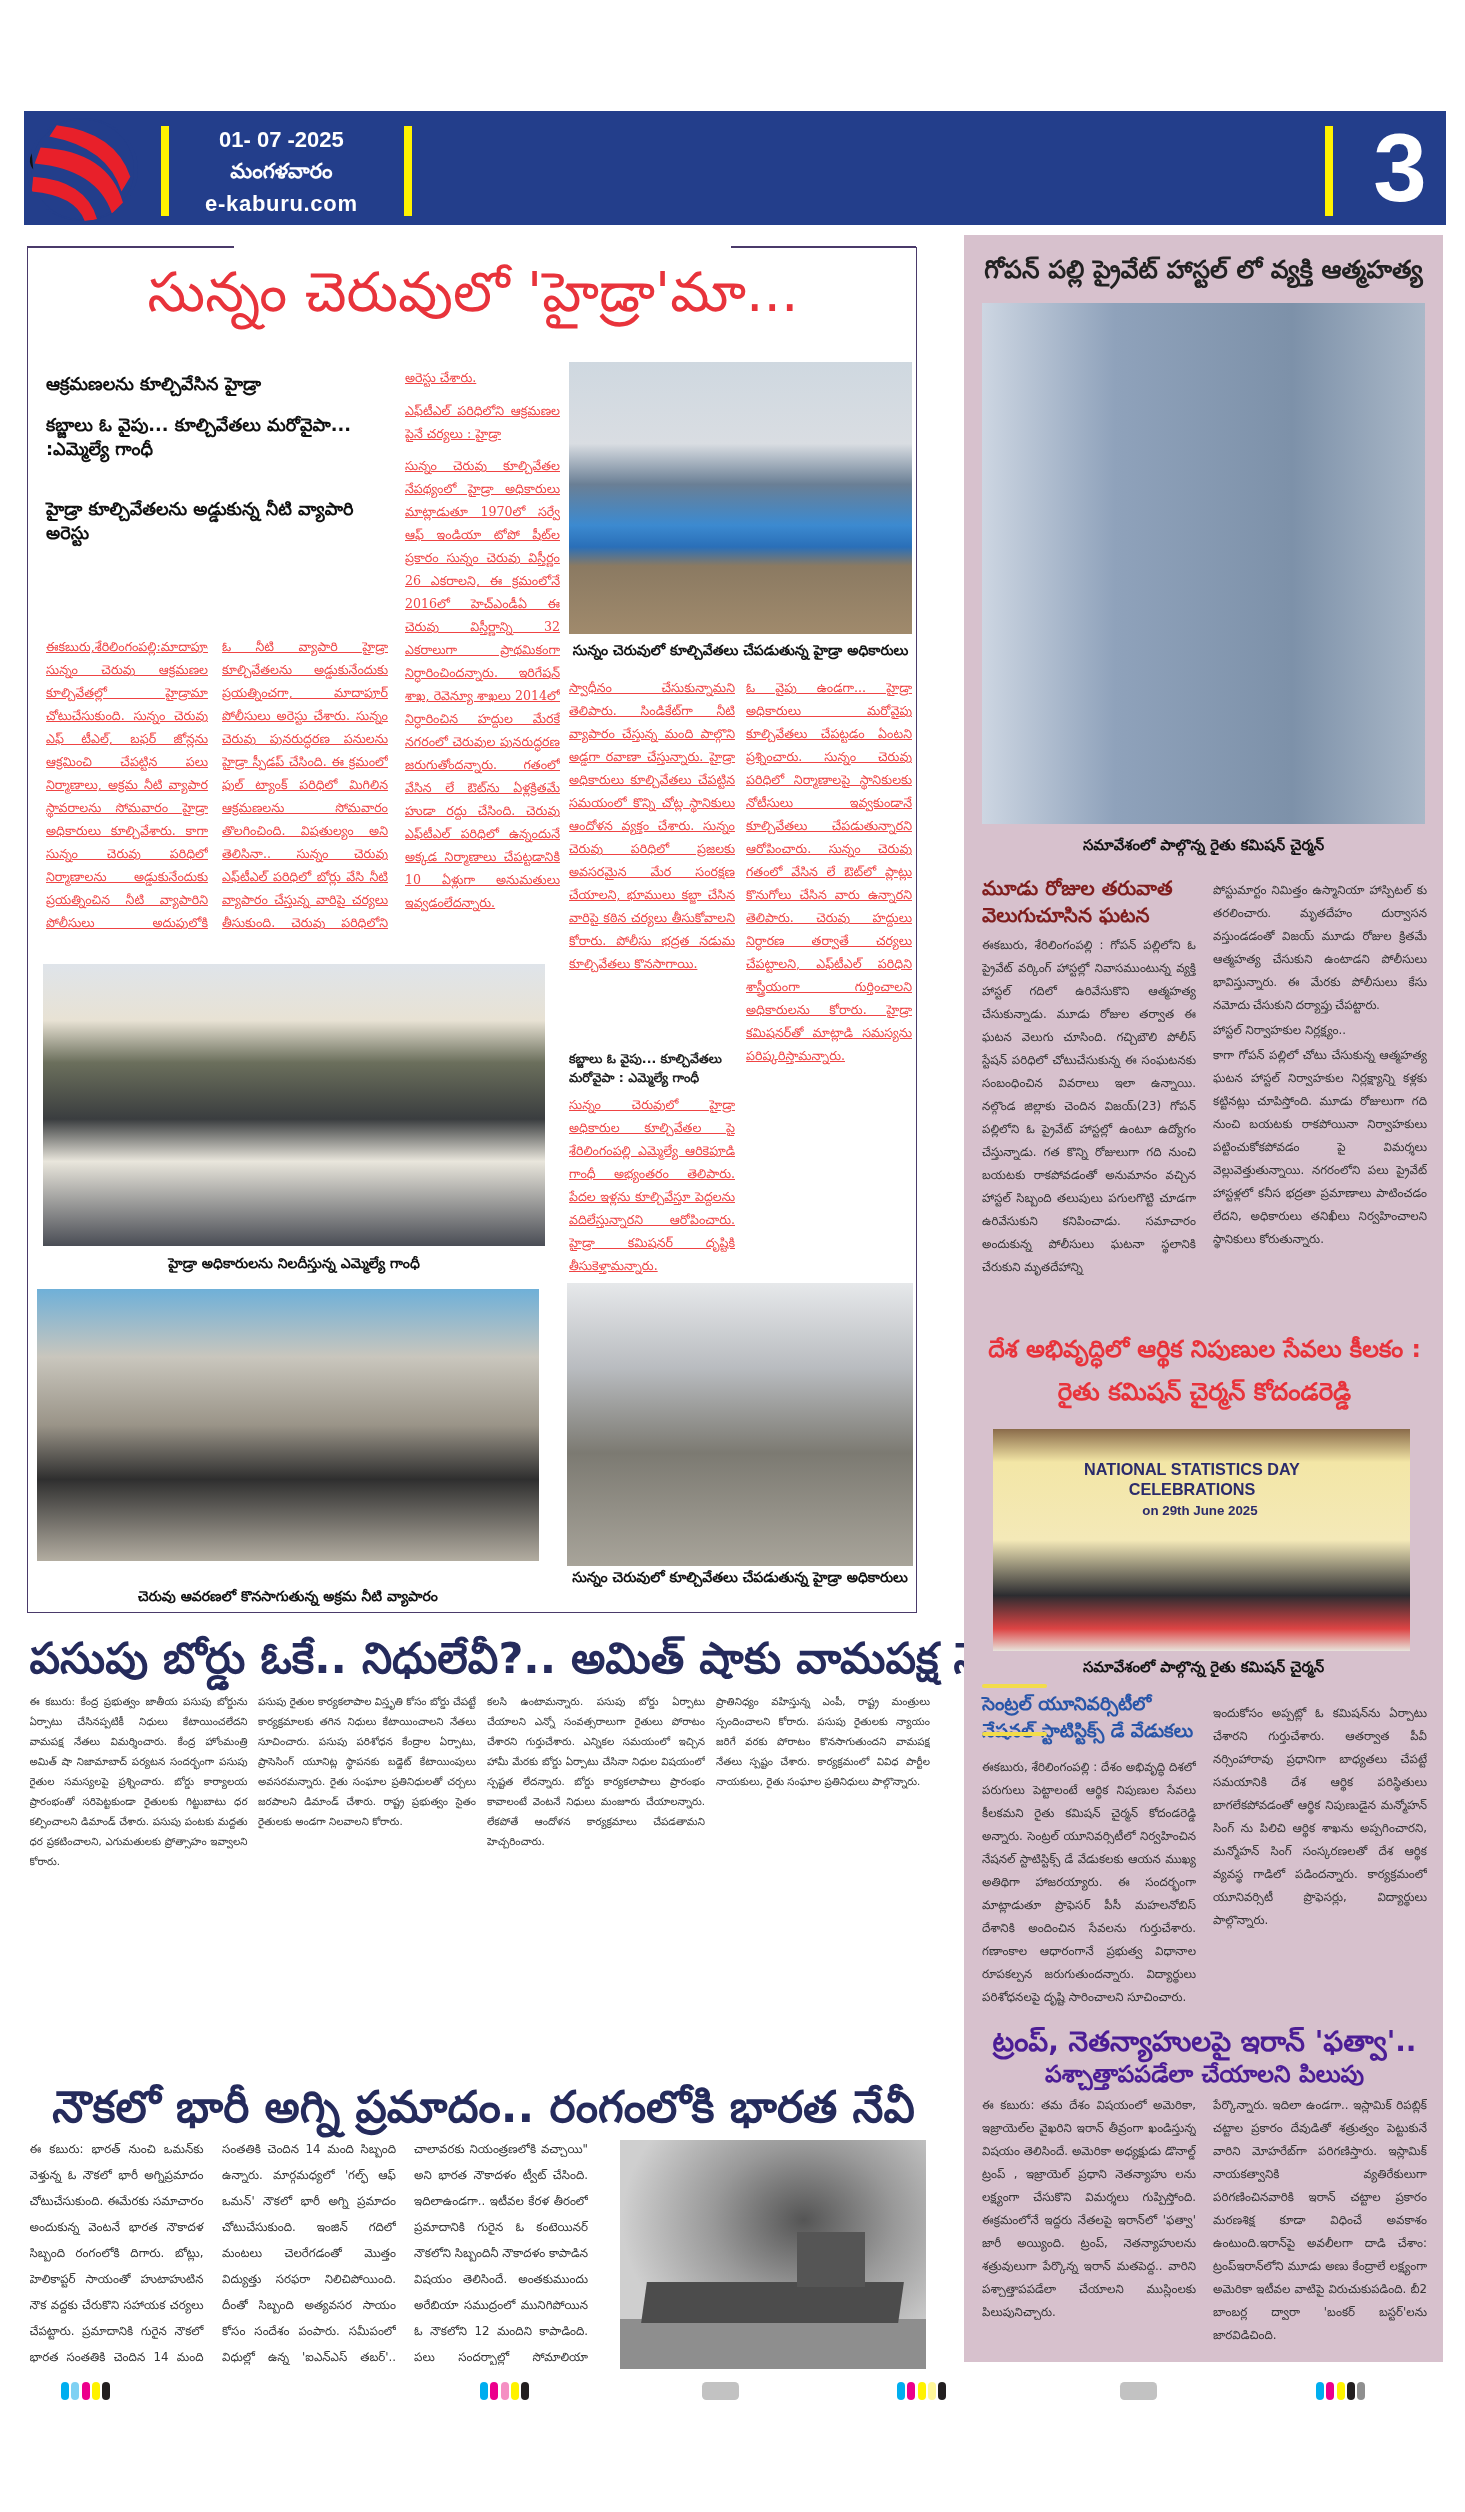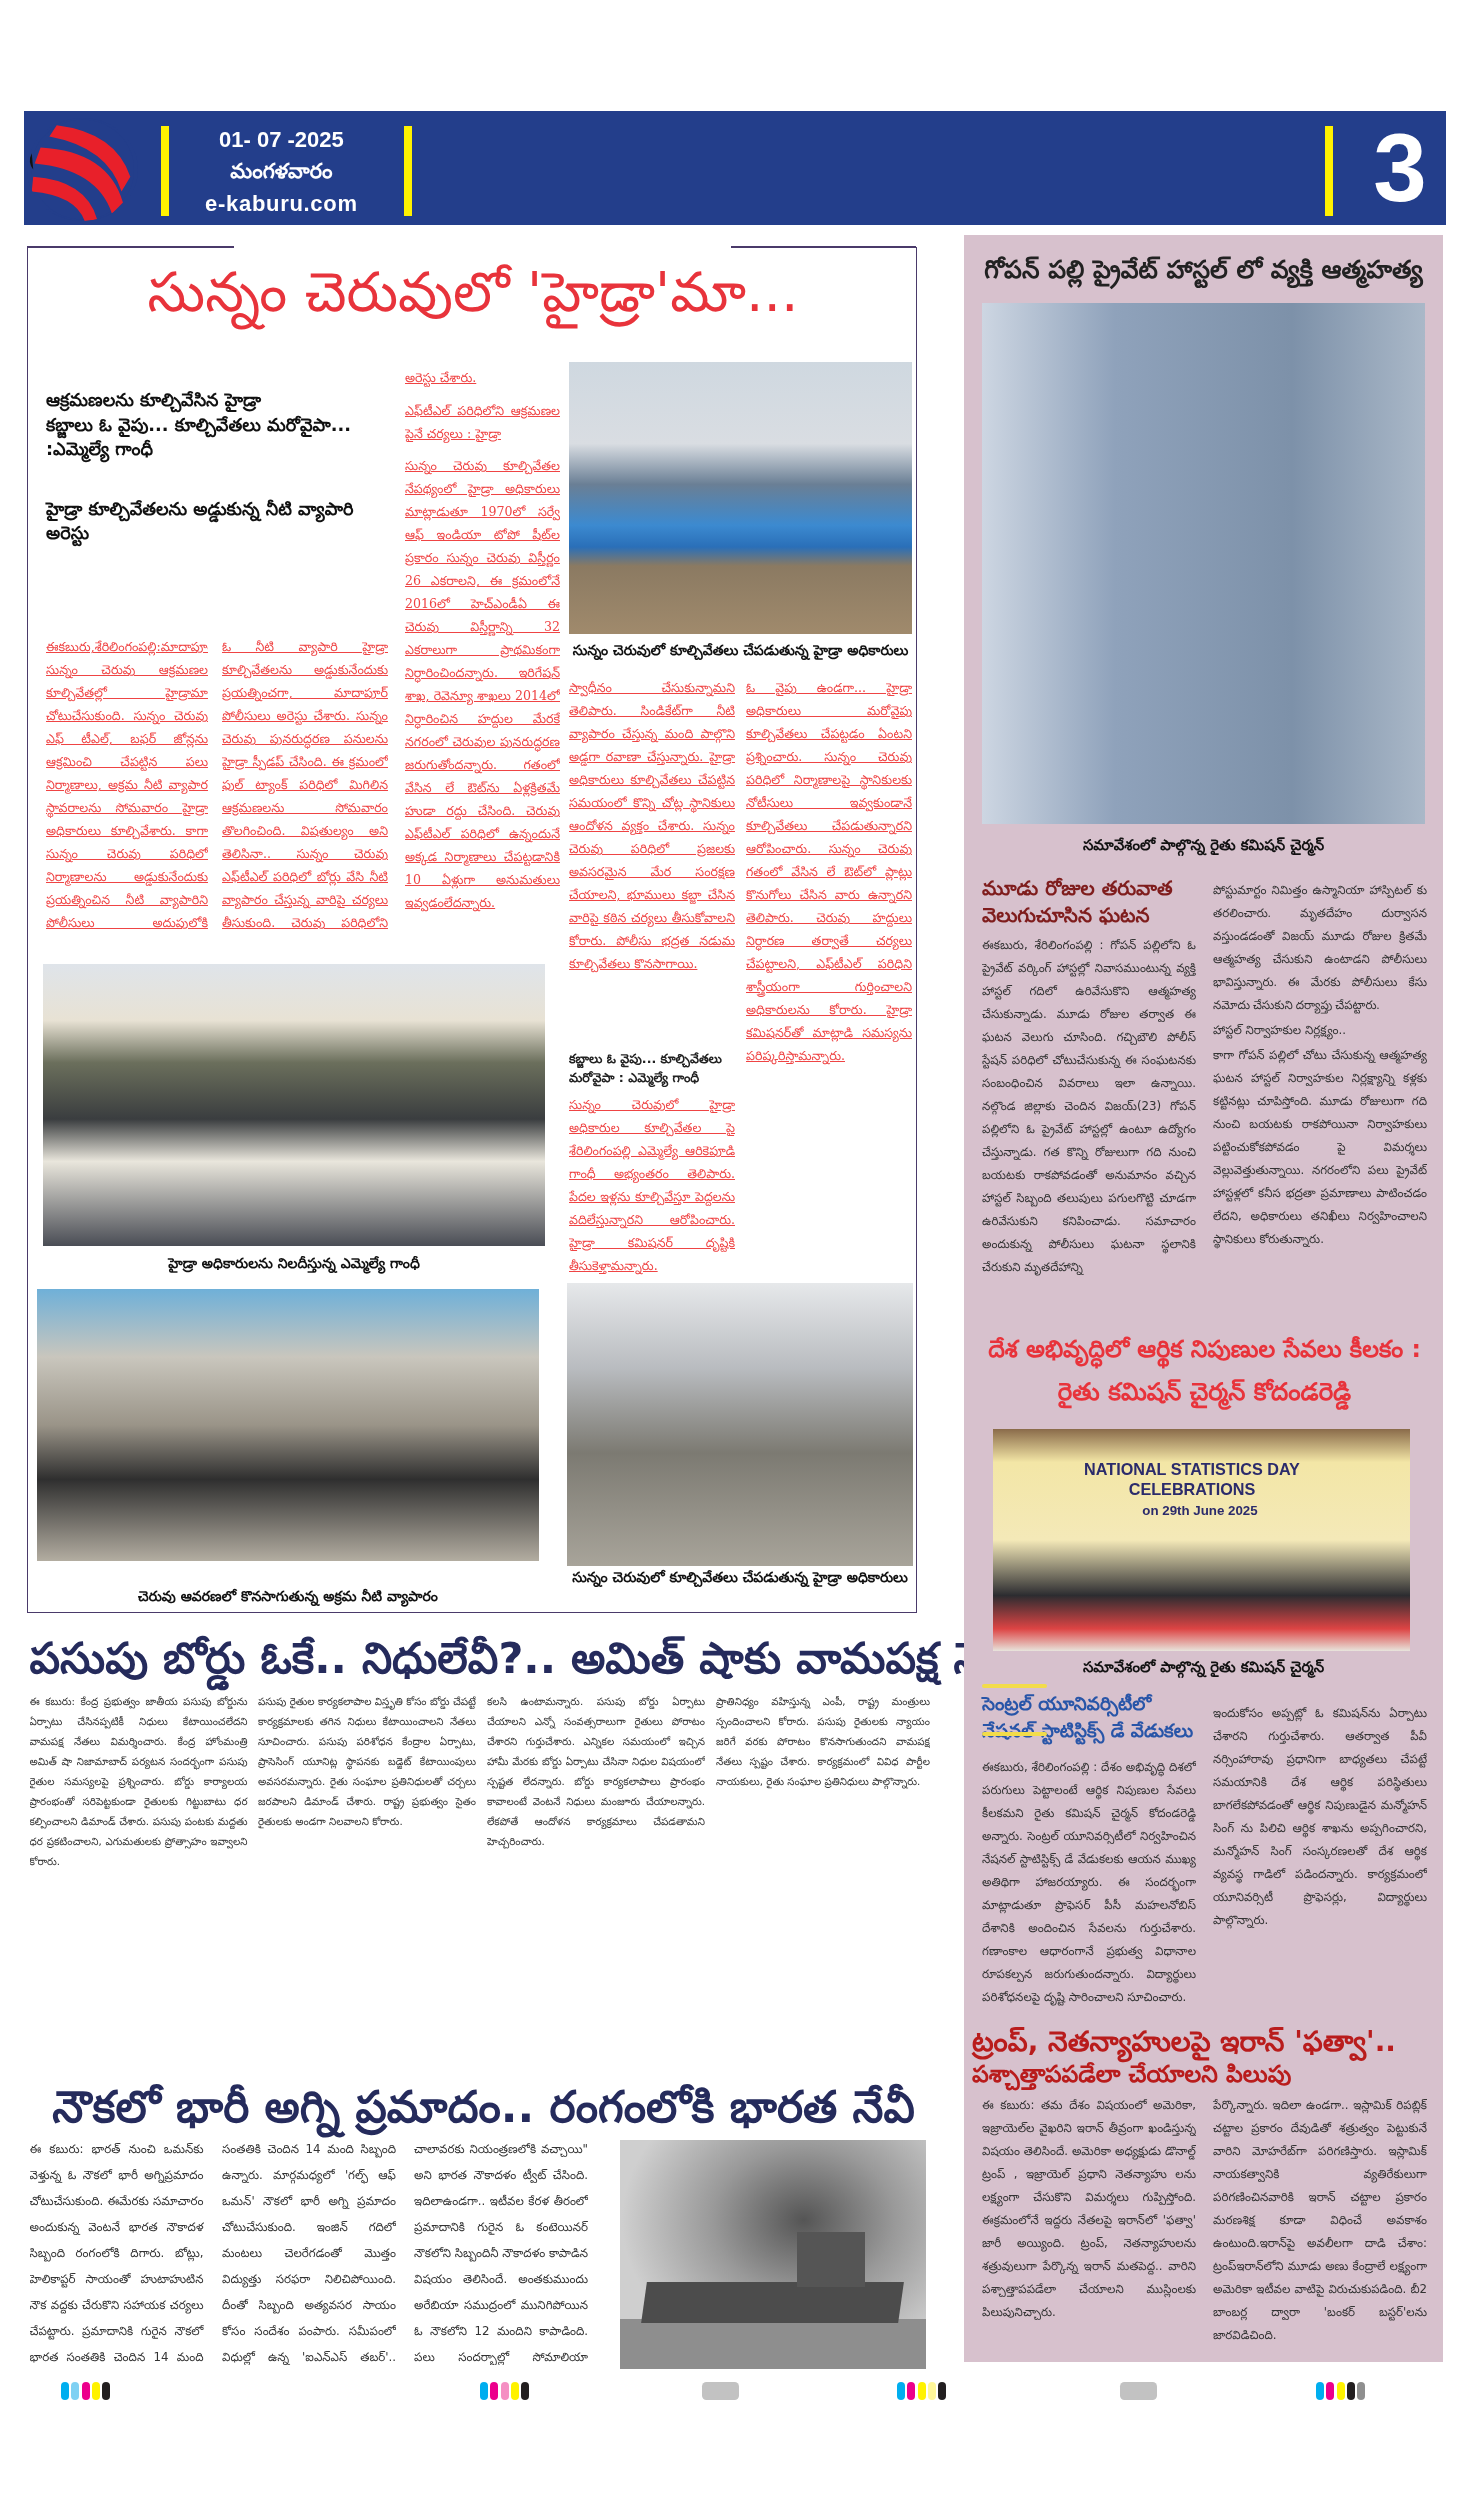--- a/index.html
+++ b/index.html
@@ -41,21 +41,21 @@
   .ph-ship .sea { position: absolute; left: 0; top: 78%; width: 100%; height: 22%; background: #8e8e8e; }
 
   
   .pinkcol { left: 964px; top: 235px; width: 479px; height: 2127px; background: #d7c1cd; }
   .pink-title { font: bold 25px "DejaVu Sans", sans-serif; color: #222; white-space: nowrap; }
   .pink-sub { font: bold 20px "DejaVu Sans", sans-serif; color: #7f1d1d; line-height: 1.35; }
   .pink-text { font: 11.8px "DejaVu Sans", sans-serif; line-height: 23px; color: #333; text-align: justify; overflow: hidden; }
   .pink-red { font: bold 24.4px "DejaVu Sans", sans-serif; color: #e8333b; text-align: center; white-space: nowrap; }
   .pink-blue { font: bold 18.5px "DejaVu Sans", sans-serif; color: #2855a8; line-height: 1.45; }
   .ybar-thin { height: 4.4px; background: #f2dc4a; border-radius: 2.2px; }
-  .navy-title { font: bold 32.5px "DejaVu Sans", sans-serif; color: #b91c1c; white-space: nowrap; }
+  .navy-title { font: bold 32.5px "DejaVu Sans", sans-serif; color: #4c1d95; text-align: center; white-space: nowrap; }
 
   
   .navy-headline { color: #252b5c; font-weight: bold; font-family: "DejaVu Sans", sans-serif; white-space: nowrap; }
   .small-text { font: 10.3px "DejaVu Sans", sans-serif; line-height: 20px; color: #333; text-align: justify; overflow: hidden; }
   .med-text { font: 11.8px "DejaVu Sans", sans-serif; line-height: 26px; color: #333; text-align: justify; overflow: hidden; }
 
   
   .regmark { display: flex; gap: 2.2px; }
   .regmark span { width: 8.1px; height: 17.7px; border-radius: 4.4px; display: inline-block; }
   .graypill { width: 37px; height: 17.7px; background: #c2c2c2; border-radius: 4.4px; }
@@ -81,21 +81,21 @@
   <div class="abs ybar" style="left:1301px;top:14.8px;height:90px;"></div>
   <div class="abs mast-page">3</div>
 </div>
 
 <div class="abs leadbox"></div>
 <div class="abs leadbox-top-l"></div>
 <div class="abs leadbox-top-r"></div>
 
 <div class="abs headline-red" style="left:74px;top:260px;width:798px;text-align:center;font-size:55px;">సున్నం చెరువులో 'హైడ్రా'మా...</div>
 
-<div class="abs subhead" style="left:46px;top:373px;width:340px;margin-top:16px;">ఆక్రమణలను కూల్చివేసిన హైడ్రా</div>
+<div class="abs subhead" style="left:46px;top:373px;width:340px;">ఆక్రమణలను కూల్చివేసిన హైడ్రా</div>
 <div class="abs subhead" style="left:46px;top:414px;width:340px;">కబ్జాలు ఓ వైపు... కూల్చివేతలు మరోవైపా... :ఎమ్మెల్యే గాంధీ</div>
 <div class="abs subhead" style="left:46px;top:498px;width:340px;">హైడ్రా కూల్చివేతలను అడ్డుకున్న నీటి వ్యాపారి అరెస్టు</div>
 
 <div class="abs col-text" style="left:405px;top:366px;width:155px;height:29.5px;">అరెస్టు చేశారు.</div>
 <div class="abs col-text" style="left:405px;top:399px;width:155px;height:47px;">ఎఫ్‌టీఎల్ పరిధిలోని ఆక్రమణల పైనే చర్యలు : హైడ్రా</div>
 <div class="abs col-text" style="left:405px;top:454px;width:155px;height:487px;">సున్నం చెరువు కూల్చివేతల నేపథ్యంలో హైడ్రా అధికారులు మాట్లాడుతూ 1970లో సర్వే ఆఫ్ ఇండియా టోపో షీట్‌ల ప్రకారం సున్నం చెరువు విస్తీర్ణం 26 ఎకరాలని, ఈ క్రమంలోనే 2016లో హెచ్‌ఎండీఏ ఈ చెరువు విస్తీర్ణాన్ని 32 ఎకరాలుగా ప్రాథమికంగా నిర్ధారించిందన్నారు. ఇరిగేషన్ శాఖ, రెవెన్యూ శాఖలు 2014లో నిర్ధారించిన హద్దుల మేరకే నగరంలో చెరువుల పునరుద్ధరణ జరుగుతోందన్నారు. గతంలో వేసిన లే ఔట్‌ను ఏళ్లక్రితమే హుడా రద్దు చేసింది. చెరువు ఎఫ్‌టీఎల్ పరిధిలో ఉన్నందునే అక్కడ నిర్మాణాలు చేపట్టడానికి 10 ఏళ్లుగా అనుమతులు ఇవ్వడంలేదన్నారు.</div>
 
 <div class="abs photo ph-demolition" style="left:569px;top:362px;width:343px;height:272px;"></div>
 <div class="abs caption" style="left:569px;top:642px;width:343px;">సున్నం చెరువులో కూల్చివేతలు చేపడుతున్న హైడ్రా అధికారులు</div>
 

